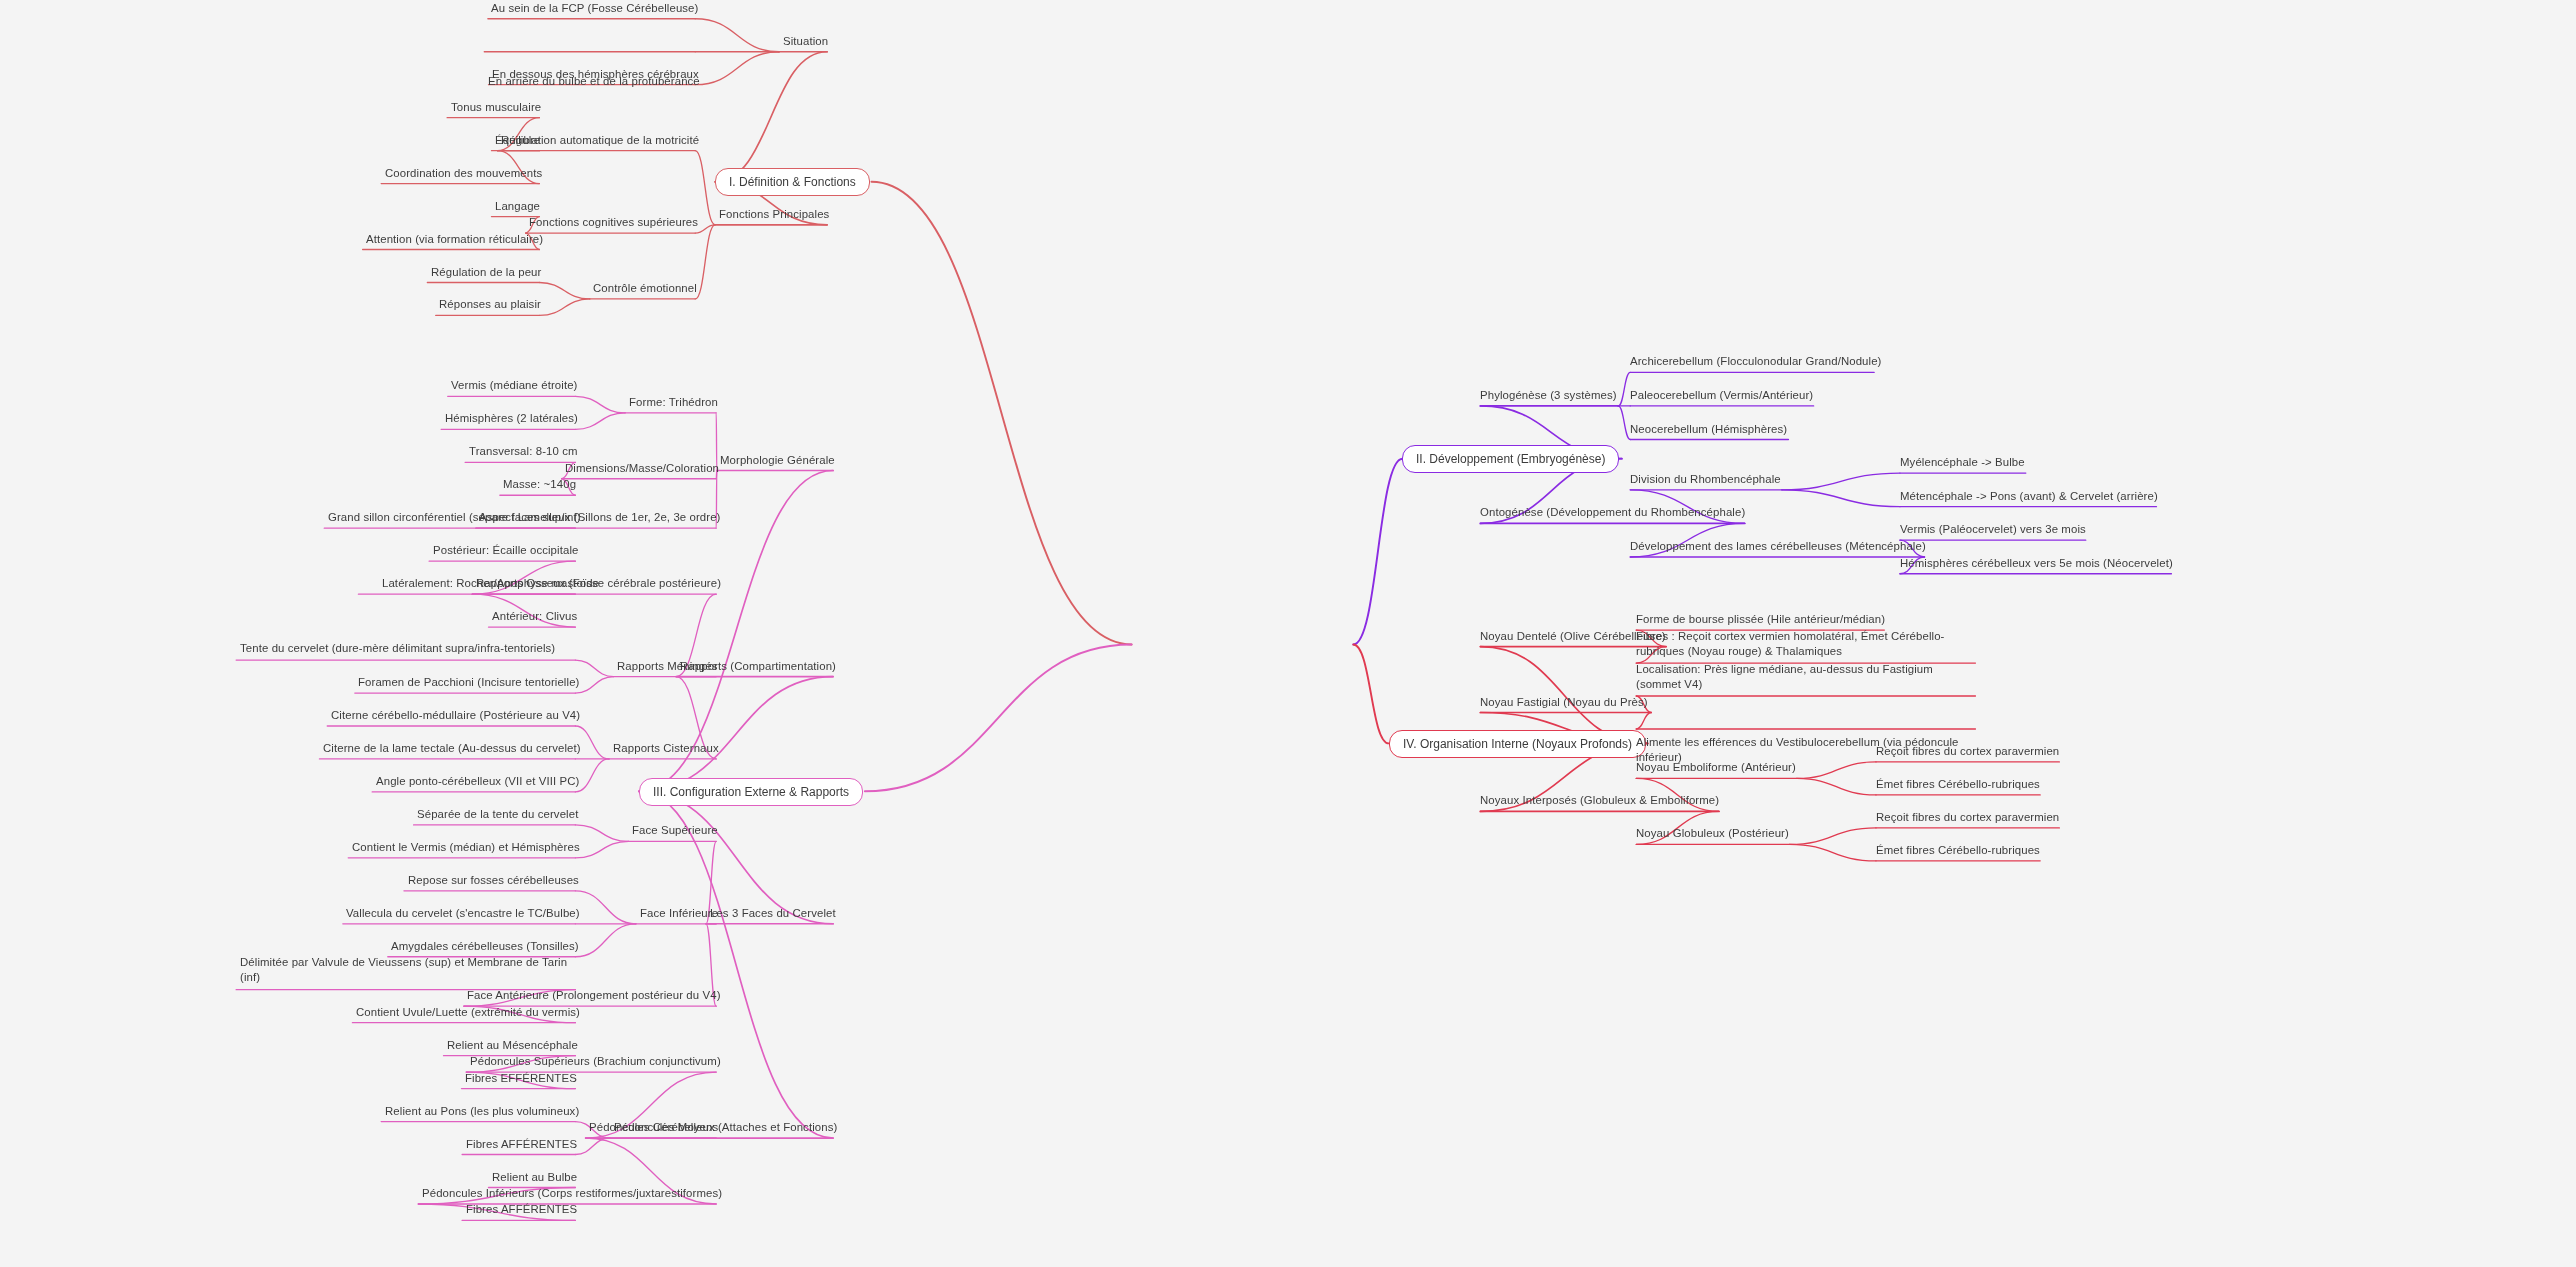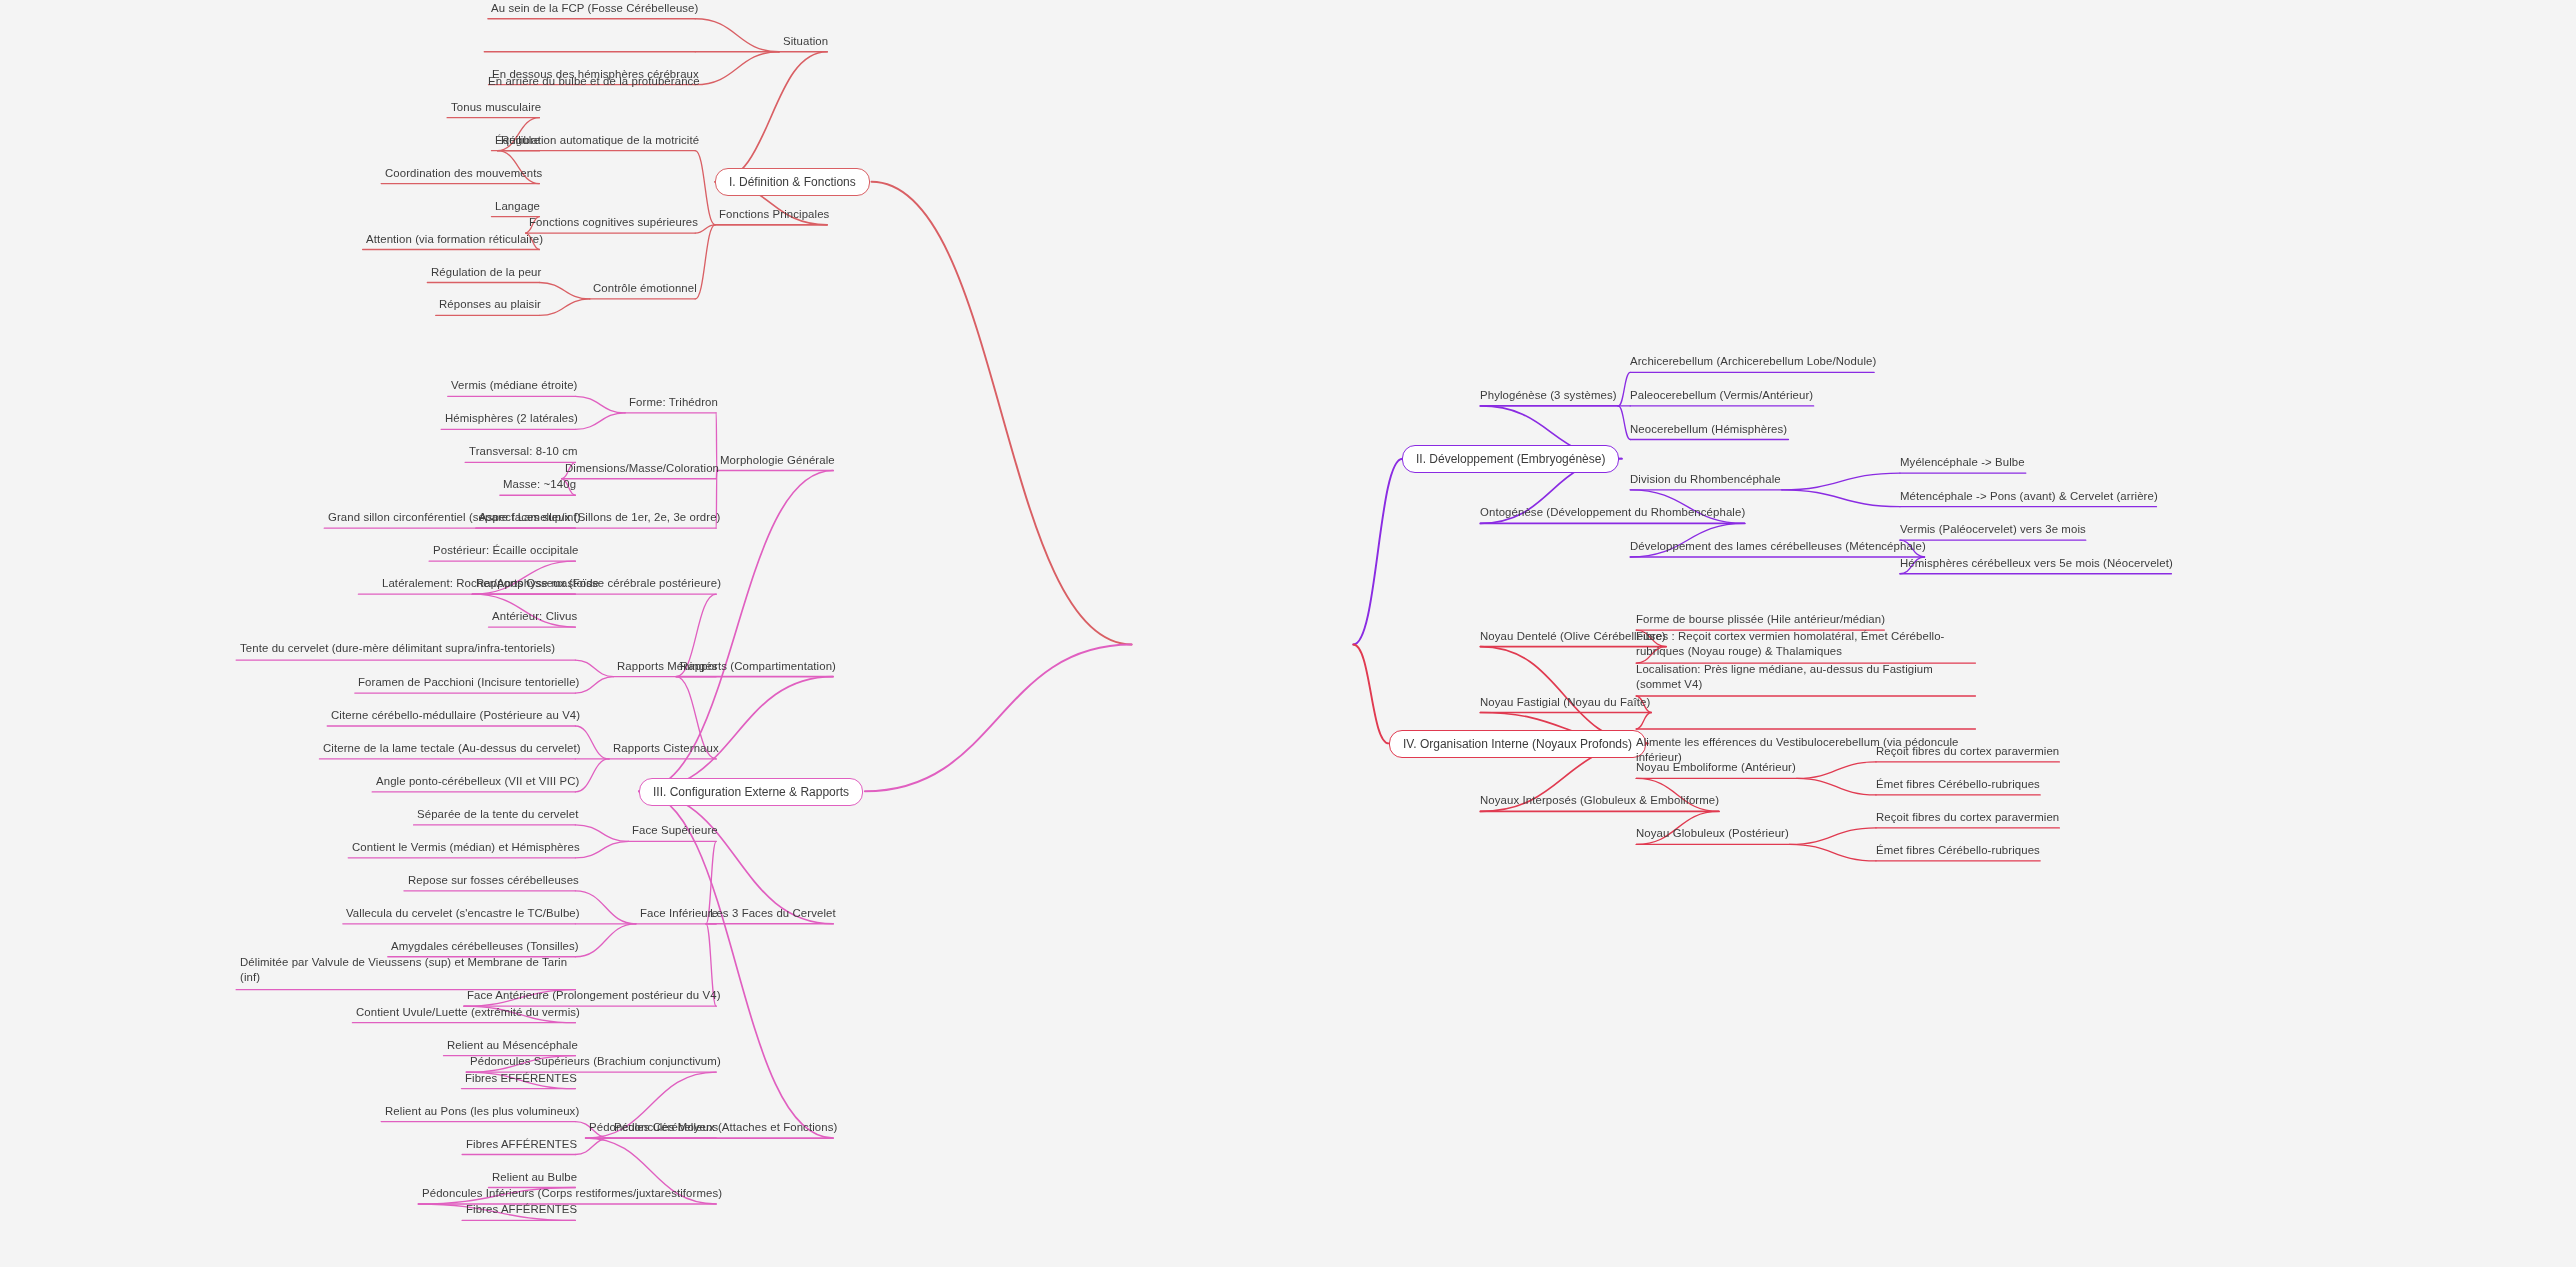--- a/index.html
+++ b/index.html
@@ -213,21 +213,21 @@
       <div class="node lbl" style="left: 495px; top: 134px;">Équilibre</div>
       <div class="node lbl" style="left: 385px; top: 167px;">Coordination des mouvements</div>
       <div class="node lbl" style="left: 529px; top: 216px;">Fonctions cognitives supérieures</div>
       <div class="node lbl" style="left: 495px; top: 200px;">Langage</div>
       <div class="node lbl" style="left: 366px; top: 233px;">Attention (via formation réticulaire)</div>
       <div class="node lbl" style="left: 593px; top: 282px;">Contrôle émotionnel</div>
       <div class="node lbl" style="left: 431px; top: 266px;">Régulation de la peur</div>
       <div class="node lbl" style="left: 439px; top: 298px;">Réponses au plaisir</div>
       <div class="cap" style="border-color: rgb(138, 43, 226); left: 1402px; top: 445px;">II. Développement (Embryogénèse)</div>
       <div class="node lbl" style="left: 1480px; top: 389px;">Phylogénèse (3 systèmes)</div>
-      <div class="node lbl" style="left: 1630px; top: 355px;">Archicerebellum (Archicerebellum Lobe/Nodule)</div>
+      <div class="node lbl" style="left: 1630px; top: 355px;">Archicerebellum (Flocculonodular Grand/Nodule)</div>
       <div class="node lbl" style="left: 1630px; top: 389px;">Paleocerebellum (Vermis/Antérieur)</div>
       <div class="node lbl" style="left: 1630px; top: 423px;">Neocerebellum (Hémisphères)</div>
       <div class="node lbl" style="left: 1480px; top: 506px;">Ontogénèse (Développement du Rhombencéphale)</div>
       <div class="node lbl" style="left: 1630px; top: 473px;">Division du Rhombencéphale</div>
       <div class="node lbl" style="left: 1900px; top: 456px;">Myélencéphale -&gt; Bulbe</div>
       <div class="node lbl" style="left: 1900px; top: 490px;">Métencéphale -&gt; Pons (avant) &amp; Cervelet (arrière)</div>
       <div class="node lbl" style="left: 1630px; top: 540px;">Développement des lames cérébelleuses (Métencéphale)</div>
       <div class="node lbl" style="left: 1900px; top: 523px;">Vermis (Paléocervelet) vers 3e mois</div>
       <div class="node lbl" style="left: 1900px; top: 557px;">Hémisphères cérébelleux vers 5e mois (Néocervelet)</div>
       <div class="cap" style="border-color: rgb(224, 95, 192); left: 639px; top: 778px;">III. Configuration Externe &amp; Rapports</div>
@@ -270,21 +270,21 @@
       <div class="node lbl" style="left: 614px; top: 1121px;">Pédoncules Moyens</div>
       <div class="node lbl" style="left: 385px; top: 1105px;">Relient au Pons (les plus volumineux)</div>
       <div class="node lbl" style="left: 466px; top: 1138px;">Fibres AFFÉRENTES</div>
       <div class="node lbl" style="left: 422px; top: 1187px;">Pédoncules Inférieurs (Corps restiformes/juxtarestiformes)</div>
       <div class="node lbl" style="left: 492px; top: 1171px;">Relient au Bulbe</div>
       <div class="node lbl" style="left: 466px; top: 1203px;">Fibres AFFÉRENTES</div>
       <div class="cap" style="border-color: rgb(224, 58, 80); left: 1389px; top: 730px;">IV. Organisation Interne (Noyaux Profonds)</div>
       <div class="node lbl" style="left: 1480px; top: 630px;">Noyau Dentelé (Olive Cérébelleuse)</div>
       <div class="node lbl" style="left: 1636px; top: 613px;">Forme de bourse plissée (Hile antérieur/médian)</div>
       <div class="node lbl two" style="left: 1636px; top: 629px; width: 336px;">Fibres : Reçoit cortex vermien homolatéral, Émet Cérébello-rubriques (Noyau rouge) &amp; Thalamiques</div>
-      <div class="node lbl" style="left: 1480px; top: 696px;">Noyau Fastigial (Noyau du Faîte)</div>
+      <div class="node lbl" style="left: 1480px; top: 696px;">Noyau Fastigial (Noyau du Près)</div>
       <div class="node lbl two" style="left: 1636px; top: 662px; width: 336px;">Localisation: Près ligne médiane, au-dessus du Fastigium (sommet V4)</div>
       <div class="node lbl two" style="left: 1636px; top: 695px; width: 336px; margin-top: 40px;">Alimente les efférences du Vestibulocerebellum (via pédoncule inférieur)</div>
       <div class="node lbl" style="left: 1480px; top: 794px;">Noyaux Interposés (Globuleux &amp; Emboliforme)</div>
       <div class="node lbl" style="left: 1636px; top: 761px;">Noyau Emboliforme (Antérieur)</div>
       <div class="node lbl" style="left: 1876px; top: 745px;">Reçoit fibres du cortex paravermien</div>
       <div class="node lbl" style="left: 1876px; top: 778px;">Émet fibres Cérébello-rubriques</div>
       <div class="node lbl" style="left: 1636px; top: 827px;">Noyau Globuleux (Postérieur)</div>
       <div class="node lbl" style="left: 1876px; top: 811px;">Reçoit fibres du cortex paravermien</div>
       <div class="node lbl" style="left: 1876px; top: 844px;">Émet fibres Cérébello-rubriques</div>
     </div>

